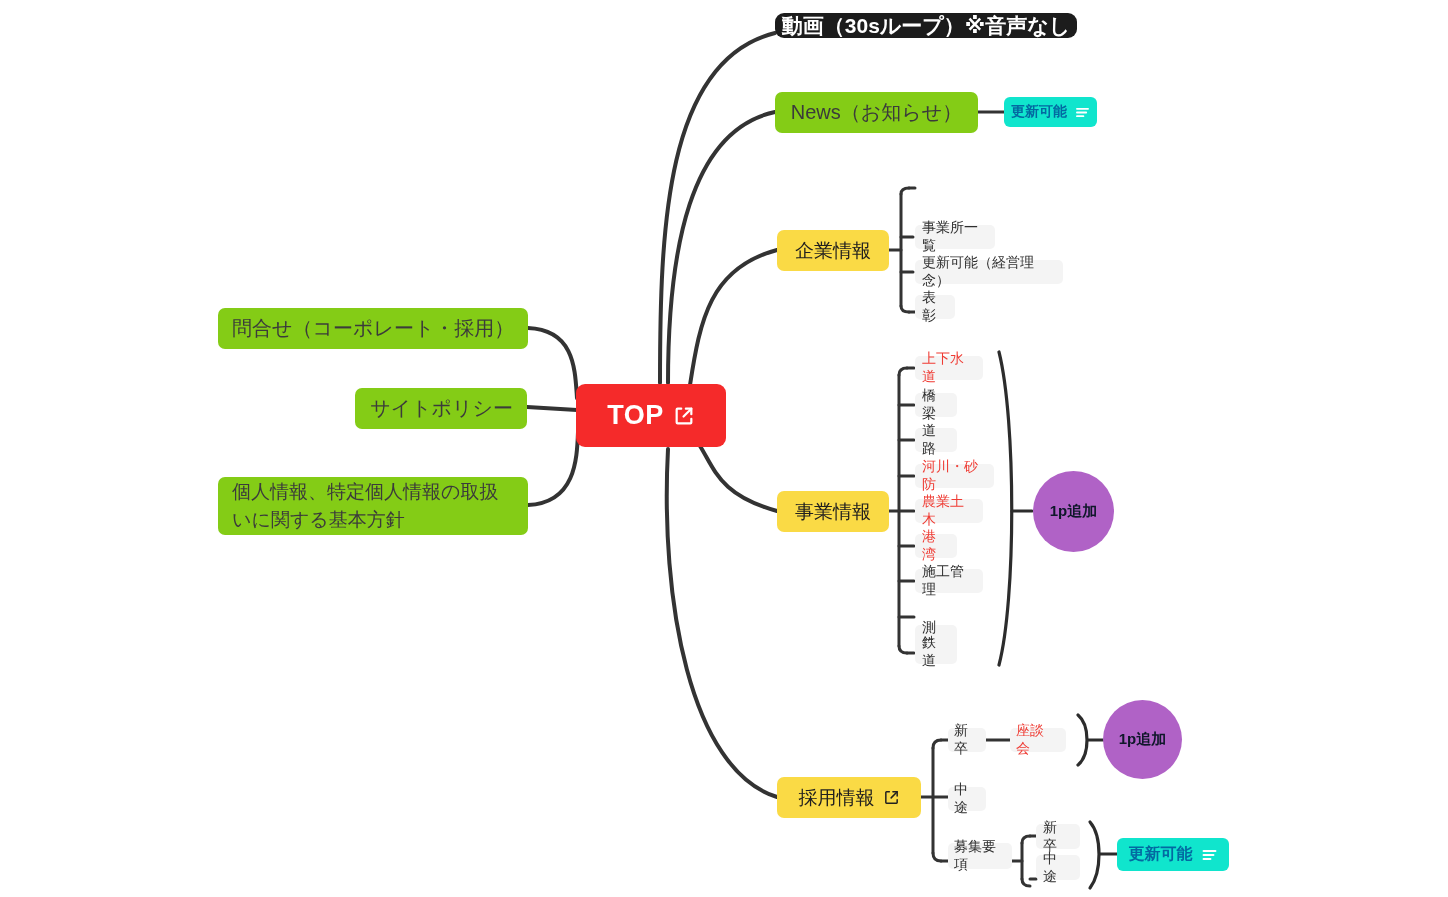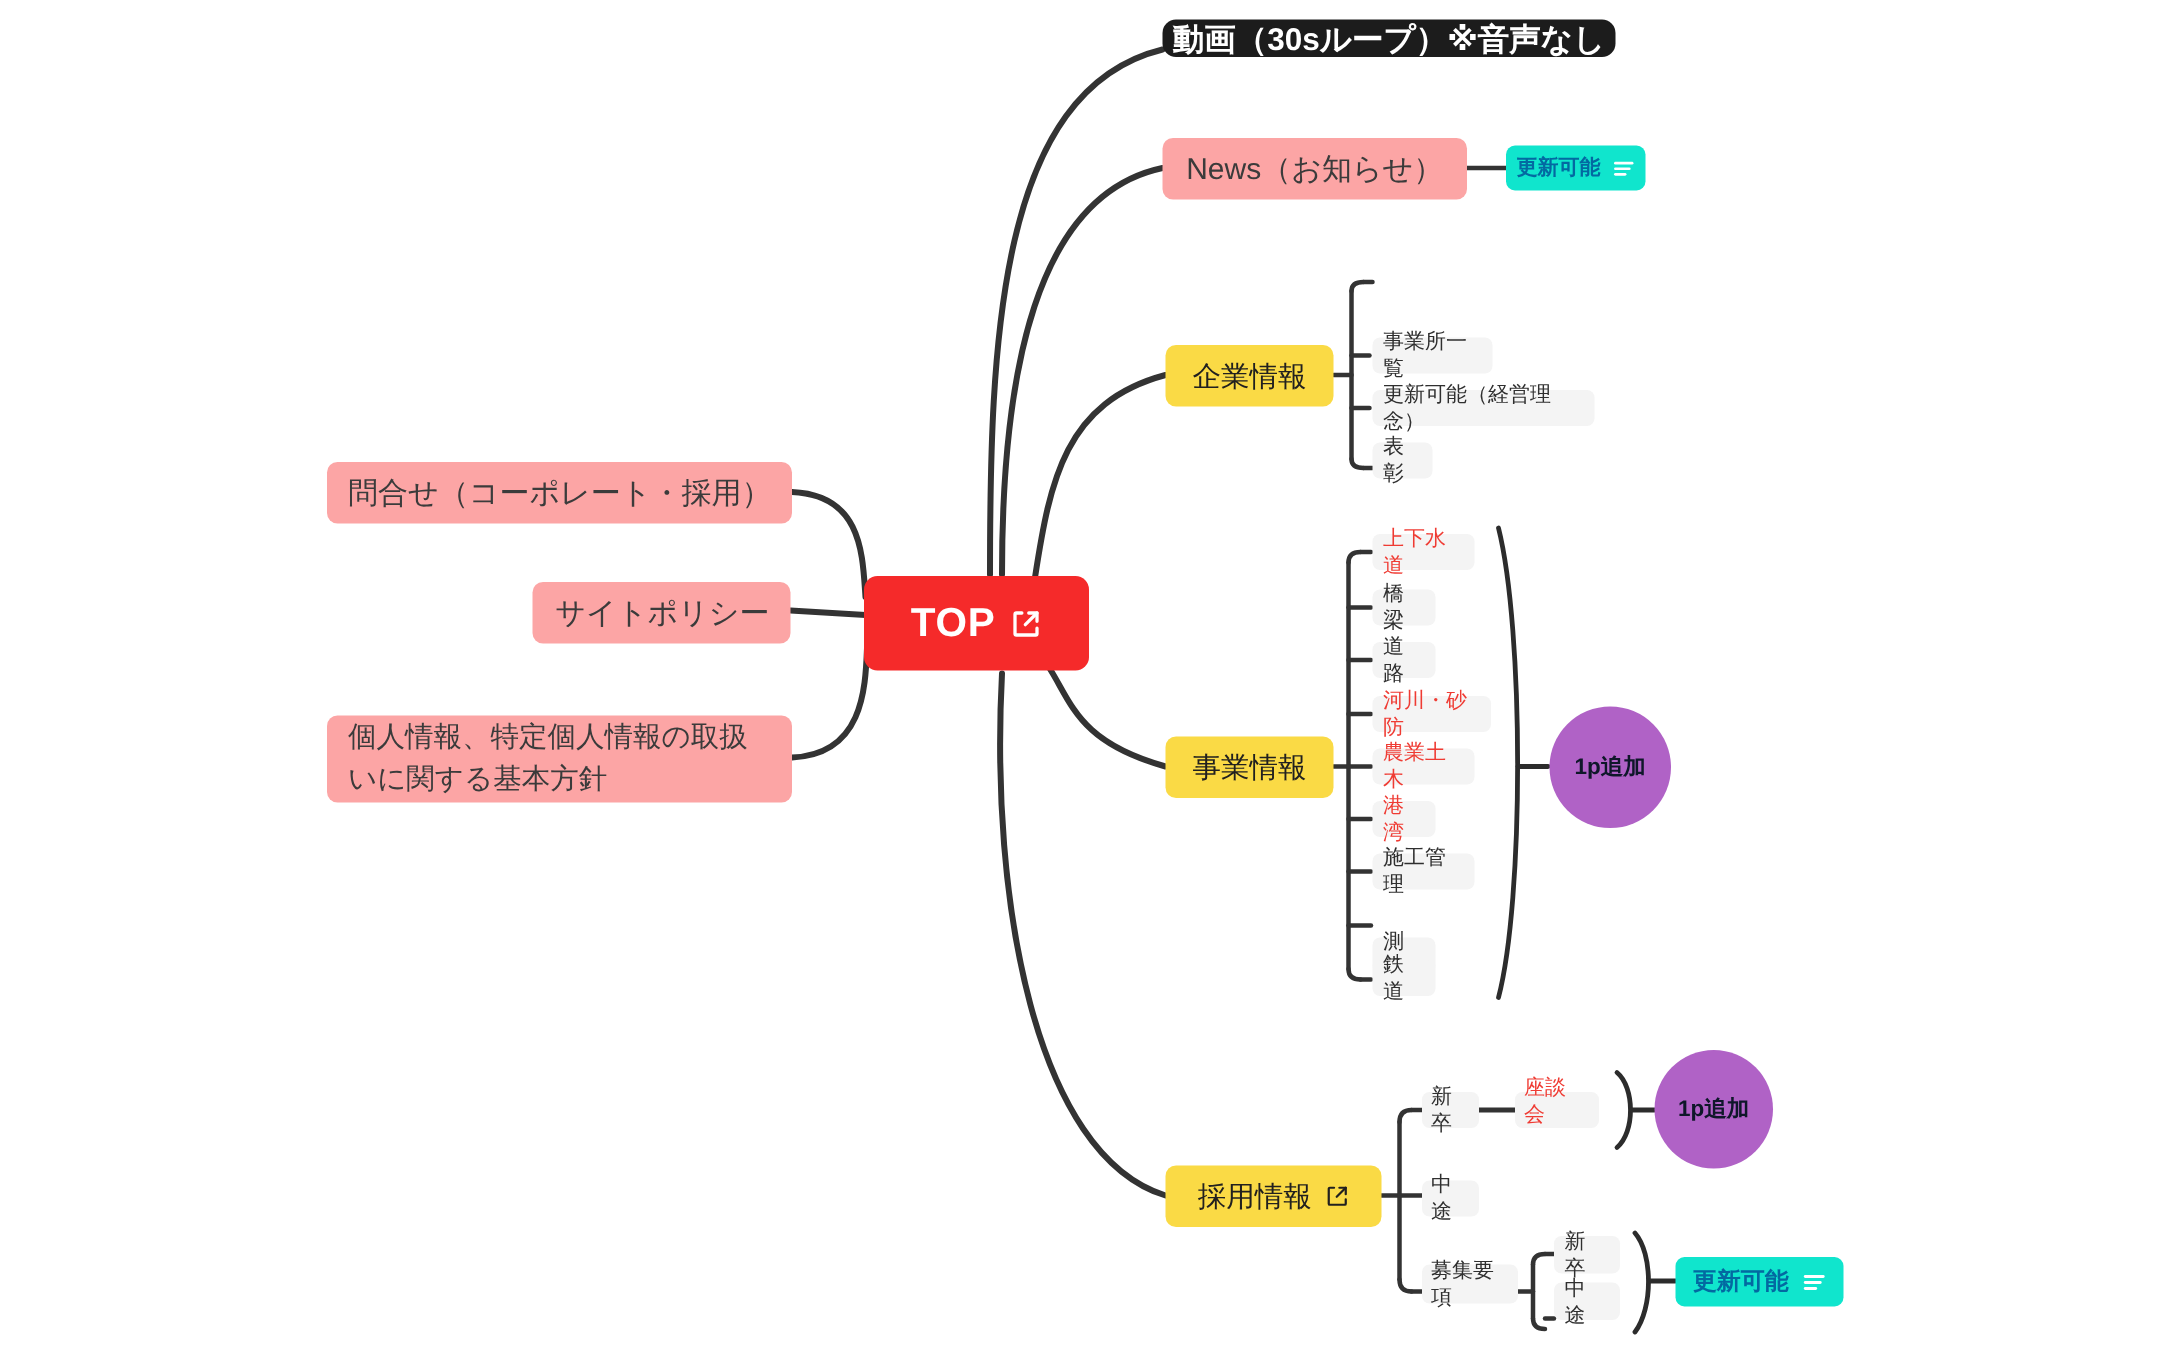--- a/index.html
+++ b/index.html
@@ -52,21 +52,21 @@
   
   .n-yellow {
     background: #fada45;
     color: #21201f;
     font-size: 19px;
     border-radius: 7px;
     gap: 8px;
   }
   
   .n-gray {
-    background: #fca5a5;
+    background: #84cc16;
     color: #3b3b3b;
     font-size: 20px;
     border-radius: 7px;
   }
   
   .n-leaf {
     background: #f4f4f4;
     color: #2f2f2f;
     font-size: 14px;
     border-radius: 5px;
@@ -289,21 +289,21 @@
         <path d="M9 4H5a1 1 0 0 0-1 1v14a1 1 0 0 0 1 1h14a1 1 0 0 0 1-1v-4"></path>
         <path d="M14 4h6v6"></path>
           <path d="M20 4l-8.5 8.5"></path>
       </svg>
     </span>
   </div>
 
   <div class="node n-leaf wrap-left" style="left:948px; top:728px; width:38px; height:24px; padding-left:6px;">
     <span>新卒</span>
   </div>
-  <div class="node n-leaf red wrap-left" style="left:1010px; top:728px; width:56px; height:24px; padding-left:6px;align-items:flex-end;">
+  <div class="node n-leaf red wrap-left" style="left:1010px; top:728px; width:56px; height:24px; padding-left:6px;">
     <span>座談会</span>
   </div>
   <div class="node n-circle" style="left:1103px; top:700px; width:79px; height:79px;">
     <span>1p追加</span>
   </div>
 
   <div class="node n-leaf wrap-left" style="left:948px; top:787px; width:38px; height:24px; padding-left:6px;">
     <span>中途</span>
   </div>
 

